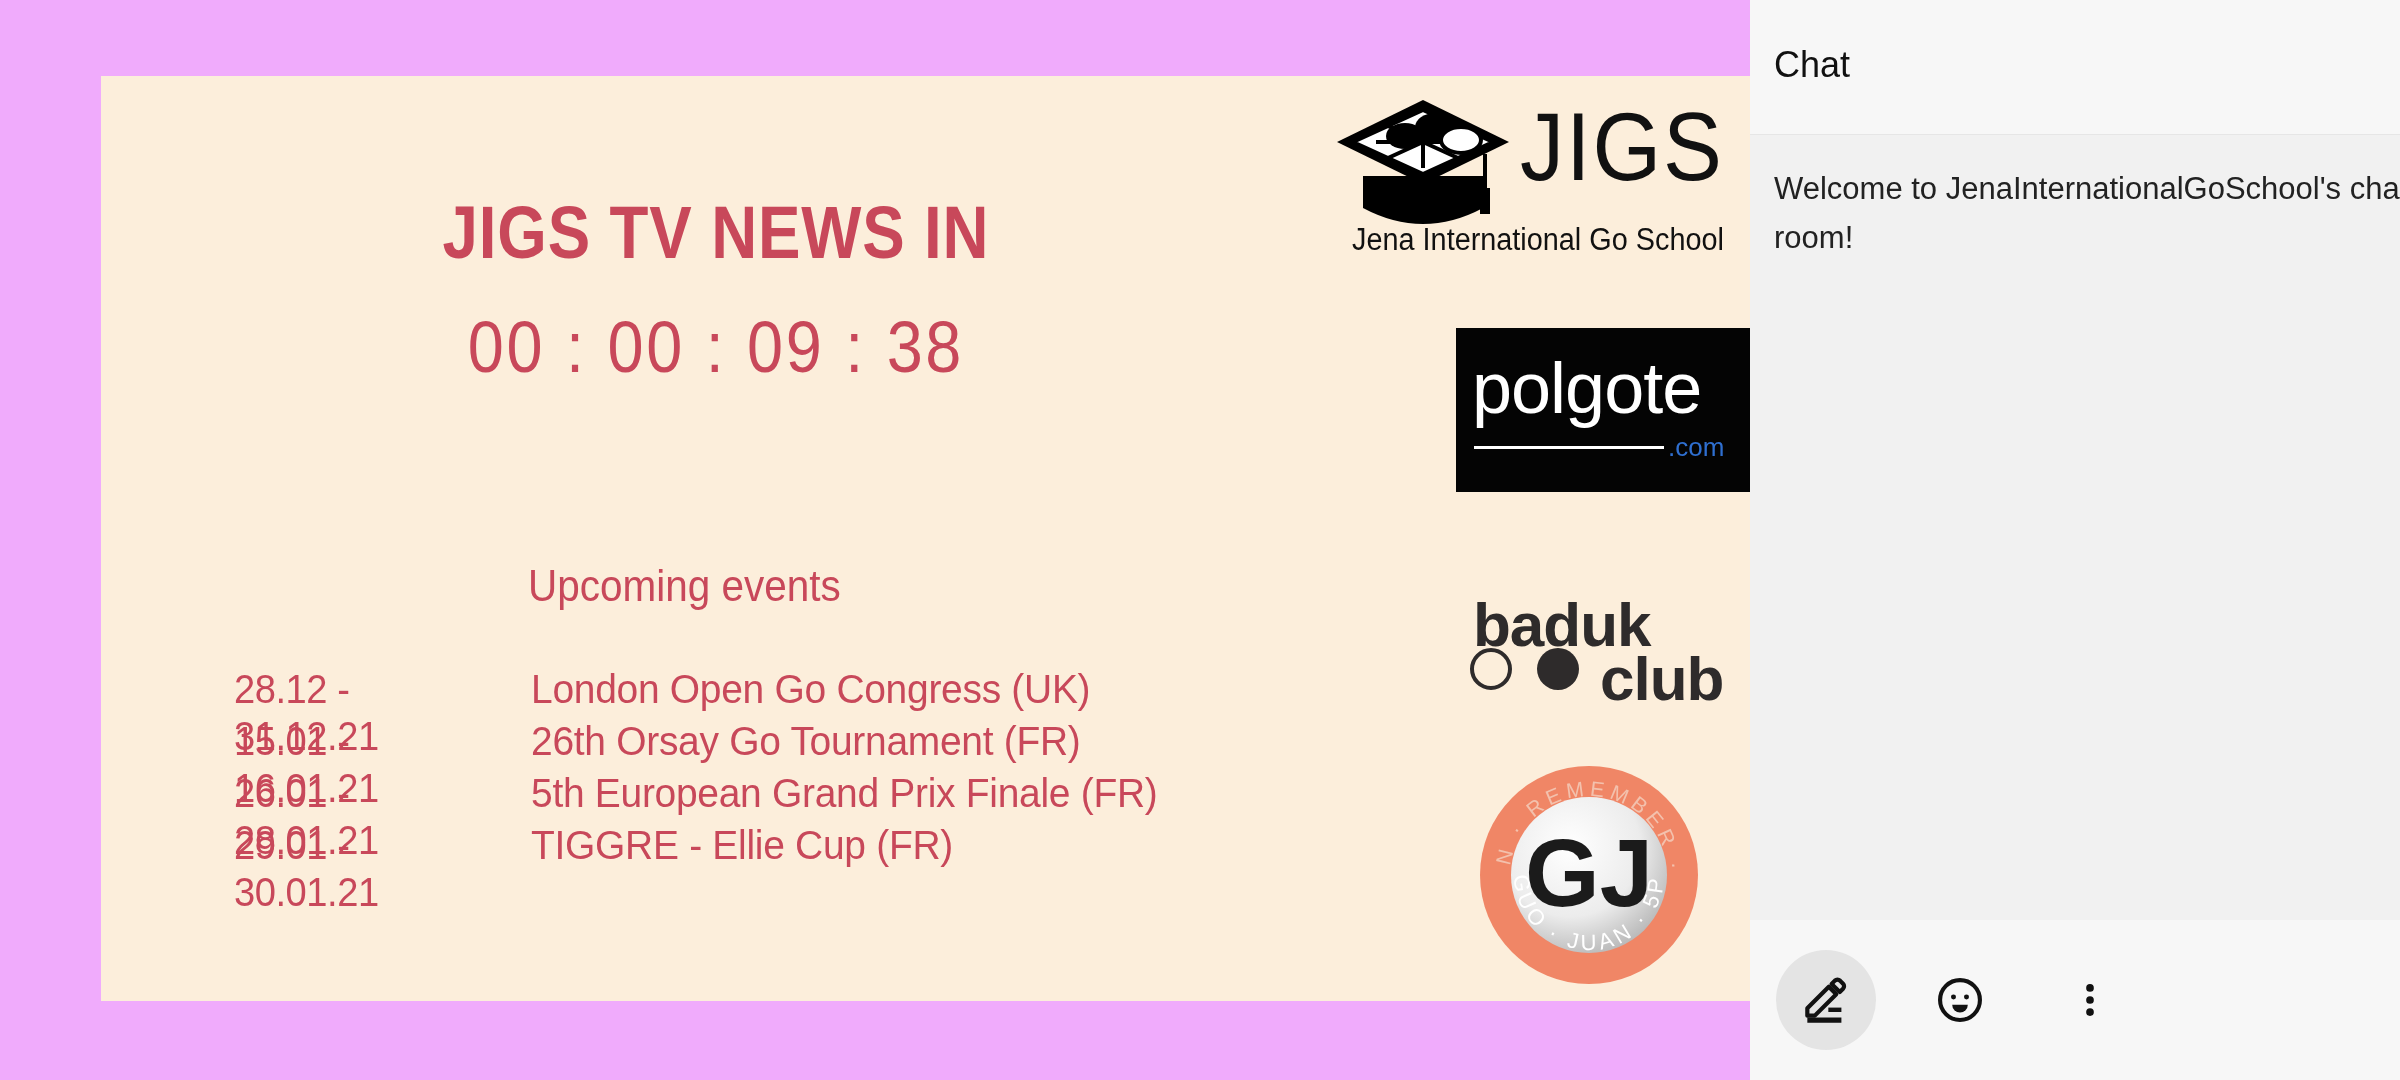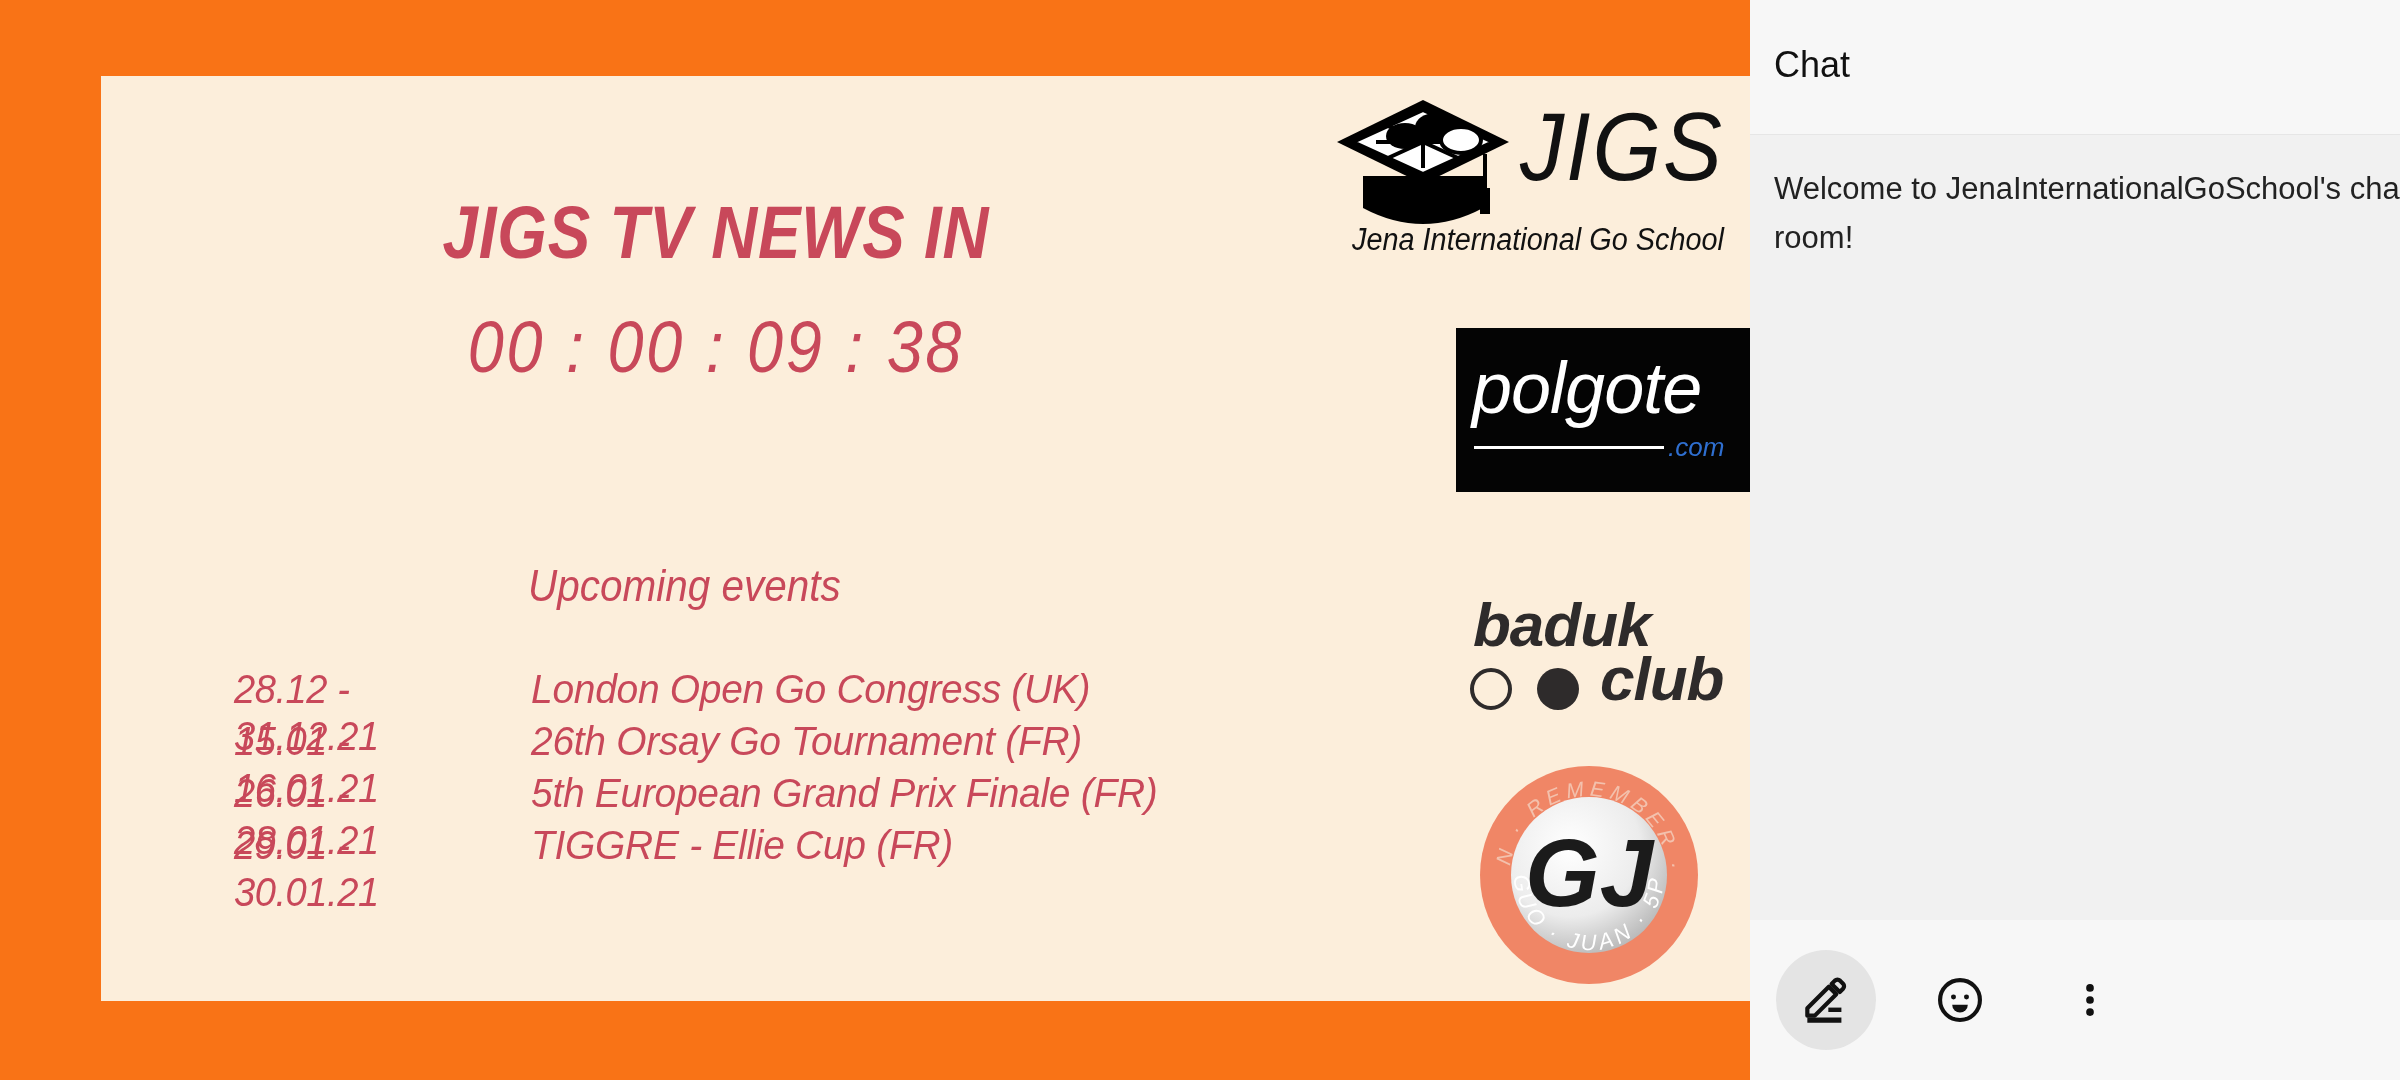--- a/index.html
+++ b/index.html
@@ -19,23 +19,22 @@
     height: 1080px;
     background: #000000;
   }
 
   
   #video-stage {
     position: absolute;
     left: 0; top: 0;
     width: 1750px;
     height: 1080px;
-    background: #f97316;
+    background: #f0abfc;
     overflow: hidden;
-    font-style: italic;
   }
   #slide {
     position: absolute;
     left: 101px;
     top: 76px;
     width: 1649px;
     height: 925px;
     background: #fceedb;
     overflow: hidden;
   }
@@ -247,21 +246,21 @@
     color: #2e2b2b;
     font-weight: 700;
     font-family: "Liberation Sans", sans-serif;
     letter-spacing: -1px;
   }
   #club-row {
     position: absolute;
     left: 0px;
     top: 48px;
     display: flex;
-    align-items: flex-end;
+    align-items: flex-start;
     gap: 23px;
   }
   .stone-open {
     width: 42px; height: 42px;
     border: 4px solid #2e2b2b;
     border-radius: 50%;
     box-sizing: border-box;
   }
   .stone-filled {
     width: 42px; height: 42px;

